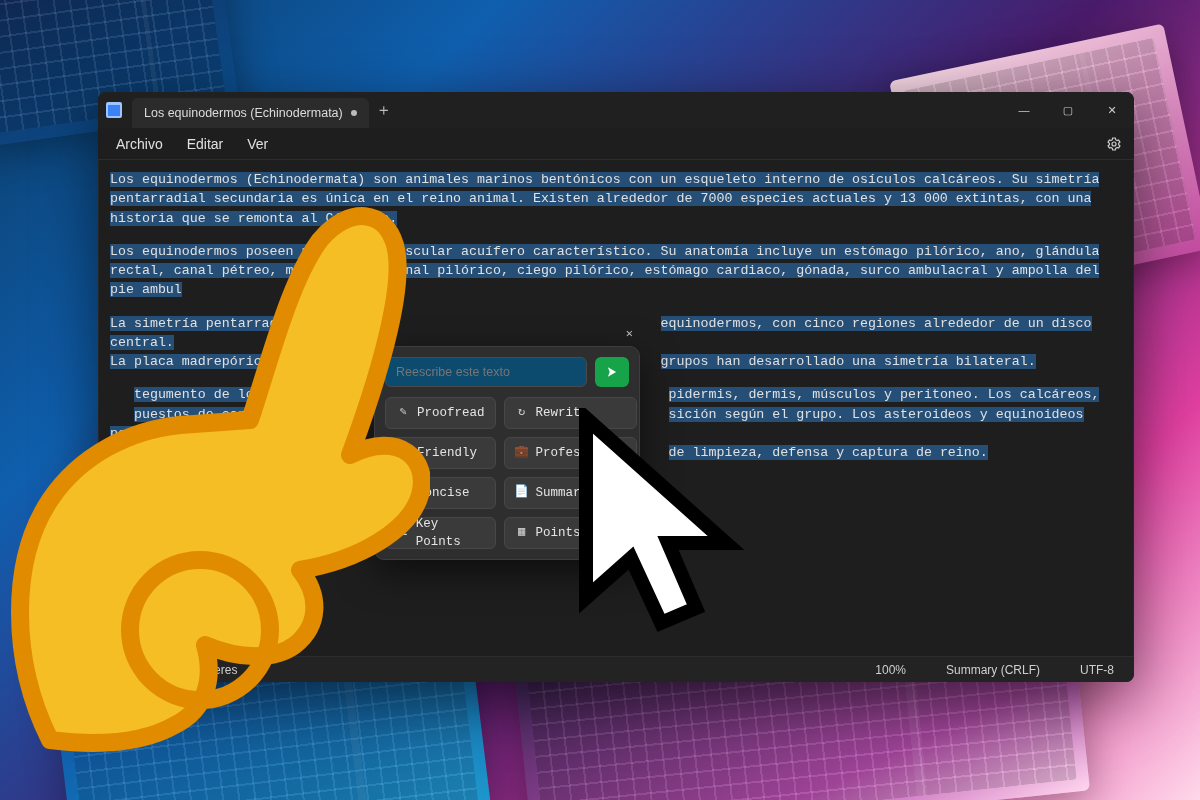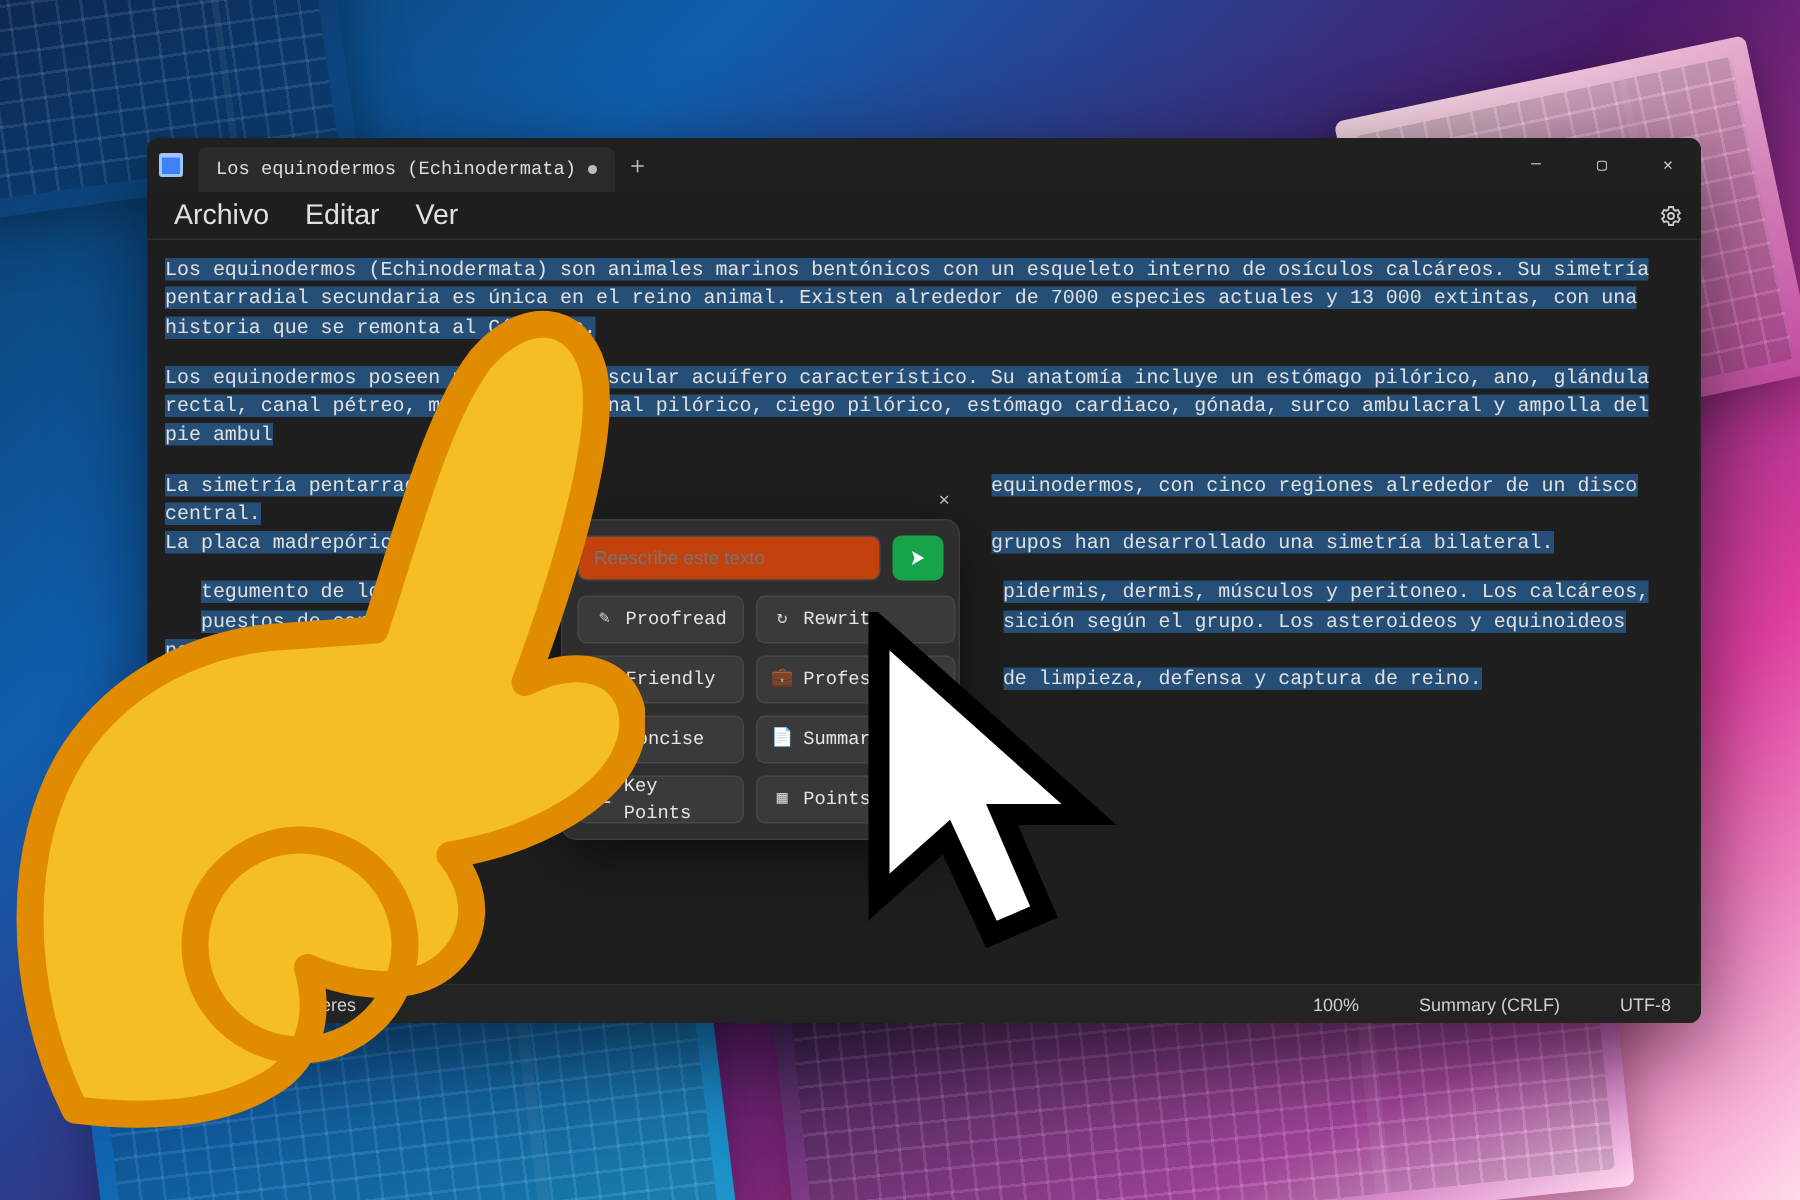--- a/index.html
+++ b/index.html
@@ -27,51 +27,51 @@
       repeating-linear-gradient(90deg, rgba(0,0,0,.08) 0 14px, rgba(255,255,255,.08) 14px 16px);
   }
 
   
   .window {
     position: absolute; left: 98px; top: 92px; width: 1036px; height: 590px;
     background: #1e1e1e; color: #e6e6e6; border-radius: 8px;
     box-shadow: 0 18px 60px rgba(0,0,0,.55), 0 0 0 1px rgba(255,255,255,.04) inset;
     display: flex; flex-direction: column;
   }
-  .titlebar { display:flex; align-items:center; height:36px; padding-left:8px; background:#202020; border-radius:8px 8px 0 0;font-family:Liberation Mono, monospace; }
+  .titlebar { display:flex; align-items:center; height:36px; padding-left:8px; background:#202020; border-radius:8px 8px 0 0; }
   .app-icon { width:16px; height:16px; background:#3b82f6; border-radius:2px; margin-right:10px; border:2px solid #9ec5ff; border-top-width:3px; }
   .tab { height:30px; margin-top:6px; display:flex; align-items:center; gap:8px; padding:0 12px;
     background:#2b2b2b; border-radius:6px 6px 0 0; font-size:12.5px; color:#dcdcdc; }
   .tab .dirty { width:6px; height:6px; border-radius:50%; background:#bbb; }
   .newtab { width:30px; display:flex; align-items:center; justify-content:center; color:#bbb; font-size:16px; cursor:default; }
   .win-controls { margin-left:auto; display:flex; height:100%; }
   .win-controls div { width:44px; display:flex; align-items:center; justify-content:center; color:#ccc; font-size:11px; }
 
   .menubar { display:flex; align-items:center; height:32px; padding:0 6px; background:#1e1e1e; border-bottom:1px solid #2d2d2d; }
-  .menubar .menu { padding:4px 12px; font-size:19px; color:#e0e0e0; border-radius:4px; }
+  .menubar .menu { padding:4px 12px; font-size:14px; color:#e0e0e0; border-radius:4px; }
   .menubar .gear { margin-left:auto; width:28px; height:28px; display:flex; align-items:center; justify-content:center; color:#ccc; }
 
   .editor { position:relative; flex:1; padding:10px 12px; font-family: Consolas, "Courier New", monospace; font-size:13.3px; line-height:1.45; color:#e0e0e0; overflow:hidden; }
   .para { margin-bottom: 14px; }
   .sel { background:#264f78; }
 
   .statusbar { height:26px; display:flex; align-items:center; background:#232323; border-top:1px solid #2d2d2d; font-size:12px; color:#cfcfcf; padding:0 14px; gap:28px; border-radius:0 0 8px 8px; }
   .statusbar .sp { flex:1; }
   .statusbar .cell { padding:0 6px; }
 
   
   .popup {
     position:absolute; left:276px; top:186px; width:266px;
     background:#2e2e2e; border:1px solid #3d3d3d; border-radius:10px;
     box-shadow: 0 12px 36px rgba(0,0,0,.55);
     padding:10px;
   }
   .popup .closex { position:absolute; top:-4px; right:6px; transform:translateY(-100%); color:#bbb; font-size:12px; }
   .popup-row1 { display:flex; gap:8px; margin-bottom:10px; }
-  .popup-input { flex:1; height:30px; background:#c2410c; border:1px solid #4a4a4a; border-radius:6px; color:#ddd; font-size:12.5px; padding:0 10px; outline:none; }
+  .popup-input { flex:1; height:30px; background:#0c4a6e; border:1px solid #4a4a4a; border-radius:6px; color:#ddd; font-size:12.5px; padding:0 10px; outline:none; }
   .popup-send { width:34px; height:30px; border-radius:6px; background:#17a34a; display:flex; align-items:center; justify-content:center; }
   .popup-grid { display:grid; grid-template-columns:1fr 1fr; gap:8px; }
   .pbtn { height:32px; background:#3a3a3a; border:1px solid #474747; border-radius:6px;
     display:flex; align-items:center; gap:7px; padding:0 10px; font-size:12.5px; color:#e4e4e4; }
   .pico { width:14px; height:14px; display:inline-flex; align-items:center; justify-content:center; color:#cfcfcf; font-size:12px; }
 
   
   .ok-hand { position:absolute; left:-10px; top:200px; width:440px; height:560px; pointer-events:none; }
 
   

